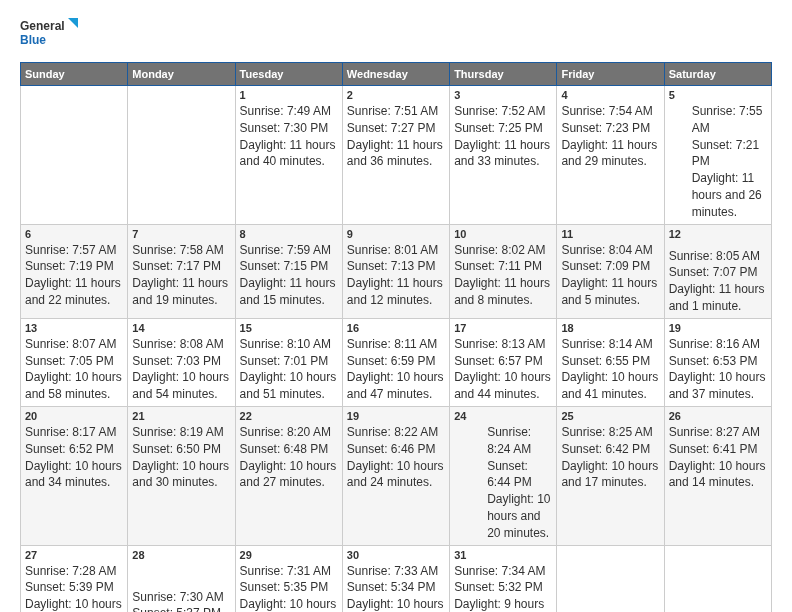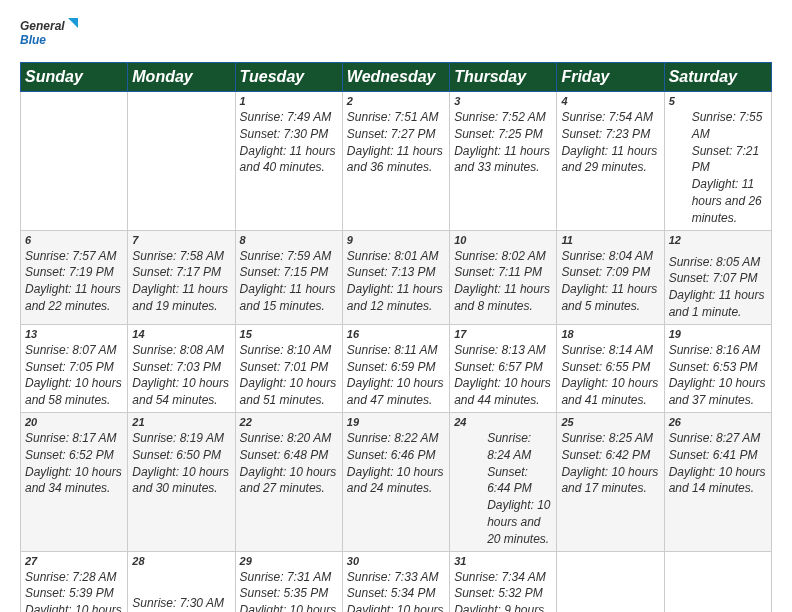--- a/index.html
+++ b/index.html
@@ -9,21 +9,20 @@
       width: 792px;
       height: 612px;
       overflow: hidden;
     }
     .page {
       width: 792px;
       height: 540px;
       padding: 16px 20px 12px 20px;
       display: flex;
       flex-direction: column;
-      font-style: italic;
     }
     .header {
       display: flex;
       justify-content: space-between;
       align-items: flex-start;
       margin-bottom: 10px;
     }
     .logo {
       display: flex;
       align-items: center;
@@ -44,23 +43,23 @@
       margin-top: 2px;
     }
     .calendar {
       flex: 1;
       border: 1px solid #ccc;
       border-collapse: collapse;
       width: 100%;
       table-layout: fixed;
     }
     .calendar th {
-      background-color: #14532d;
+      background-color: #737373;
       color: #fff;
-      font-size: 16px;
+      font-size: 11px;
       font-weight: bold;
       padding: 5px 4px;
       text-align: left;
       border: 1px solid #1a5a9e;
     }
     .calendar td {
       border: 1px solid #ccc;
       vertical-align: top;
       padding: 3px 4px;
       font-size: 9px;

